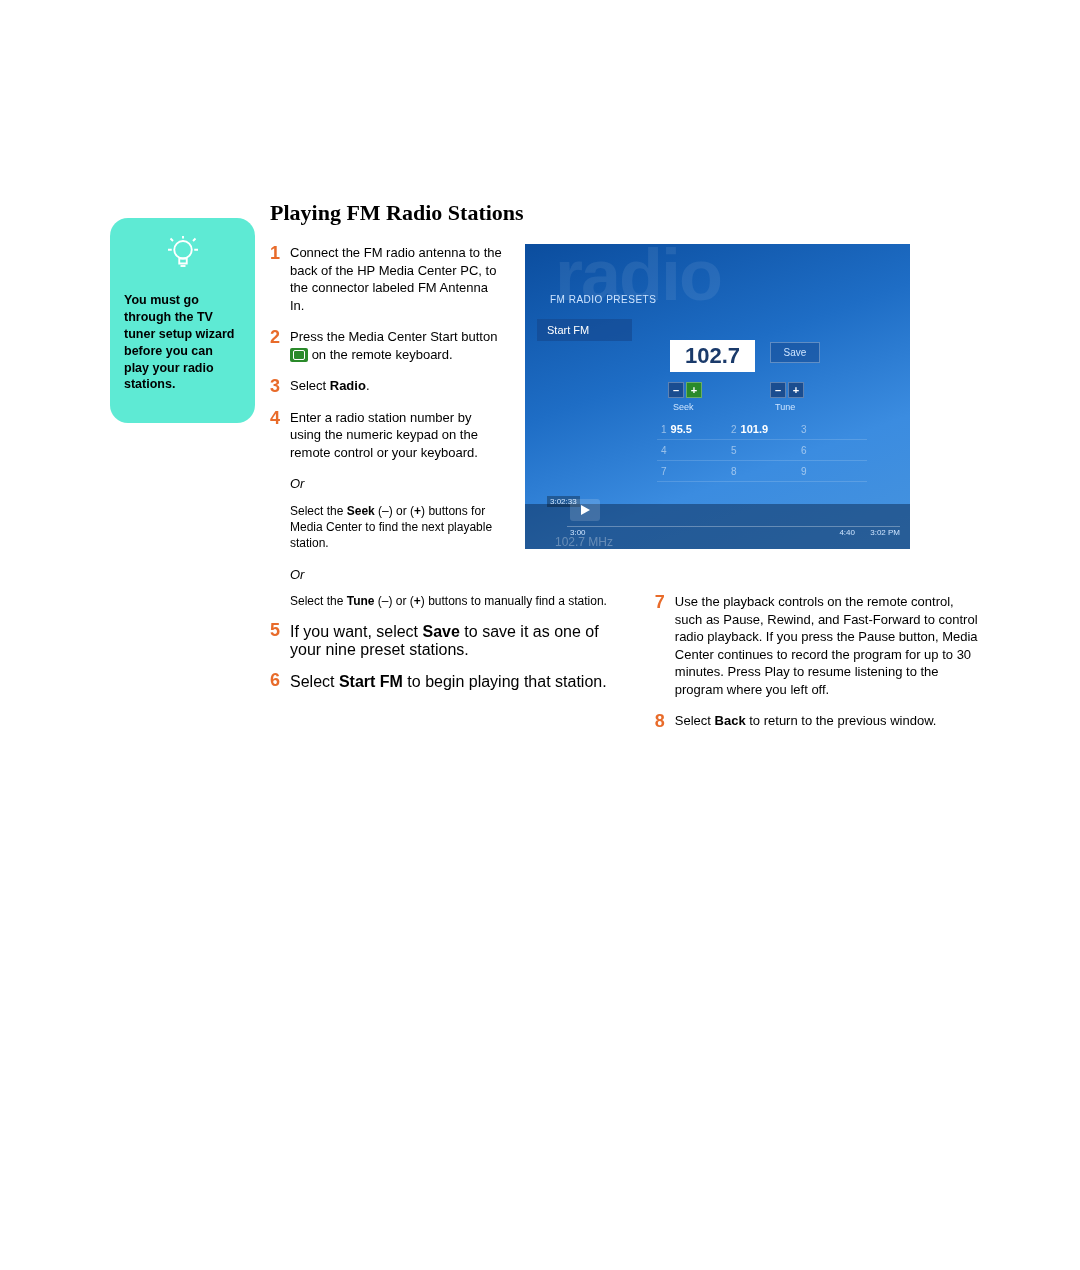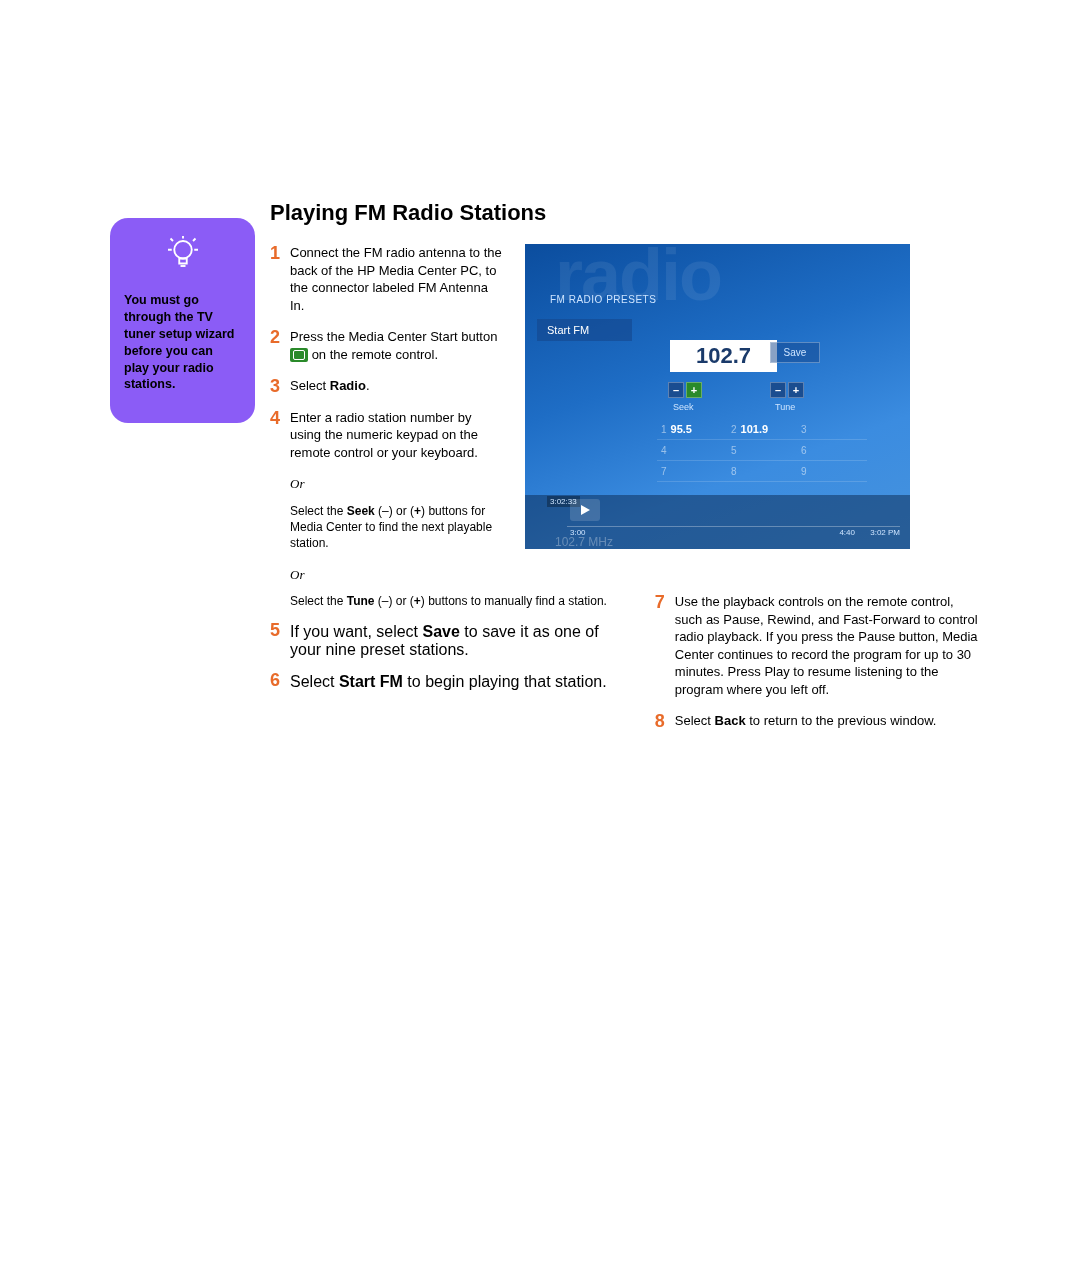--- a/index.html
+++ b/index.html
@@ -14,27 +14,28 @@
   .page {
     position: absolute;
     left: 0; top: 0; right: 0; bottom: 0;
     padding: 200px 100px 0 110px;
   }
   .heading {
     font-size: 22px;
     font-weight: bold;
     margin-left: 160px;
     margin-bottom: 18px;
+    font-family: Liberation Serif, serif;
   }
   .tip-box {
     position: absolute;
     left: 110px;
     top: 218px;
     width: 145px;
-    background: #8b5cf6;
+    background: #5eead4;
     border-radius: 18px;
     padding: 18px 14px 30px 14px;
     color: #000;
   }
   .tip-icon {
     text-align: center;
     margin-bottom: 12px;
   }
   .tip-icon svg { width: 30px; height: 40px; }
   .tip-text {
@@ -74,21 +75,20 @@
     left: 0;
     top: -3px;
     color: #e86b2a;
     font-weight: bold;
     font-size: 18px;
   }
   .or {
     font-style: italic;
     margin: 10px 0 10px 20px;
     font-size: 13px;
-    font-family: Liberation Serif, serif;
   }
   .sub-para {
     margin-left: 20px;
     margin-bottom: 14px;
     font-size: 12px;
     line-height: 1.35;
   }
   .two-col-bottom {
     display: flex;
     gap: 35px;
@@ -151,21 +151,21 @@
     width: 95px;
     padding: 5px 10px;
     background: rgba(20,70,140,0.6);
     font-size: 11px;
     color: #fff;
   }
   .freq-display {
     position: absolute;
     top: 96px;
     left: 145px;
-    width: 107px;
+    width: 85px;
     height: 32px;
     background: #fff;
     color: #1a3a6a;
     font-size: 22px;
     font-weight: bold;
     text-align: center;
     line-height: 32px;
   }
   .save-btn {
     position: absolute;
@@ -243,21 +243,21 @@
   .preset-cell .pval {
     color: #fff;
     font-size: 11px;
     font-weight: bold;
   }
   .transport-bar {
     position: absolute;
     bottom: 0;
     left: 0;
     right: 0;
-    height: 54px;
+    height: 45px;
     background: rgba(10,40,80,0.5);
   }
   .transport-play {
     position: absolute;
     bottom: 28px;
     left: 45px;
     width: 30px;
     height: 22px;
     background: rgba(255,255,255,0.15);
     border-radius: 3px;
@@ -310,21 +310,21 @@
   <div class="content-wrap">
     <div class="col-left">
       <div class="step">
         <span class="step-num">1</span>
         <span>Connect the FM radio antenna to the back of the HP Media Center PC, to the connector labeled FM Antenna In.</span>
       </div>
       <div class="step">
         <span class="step-num">2</span>
         <span>Press the Media Center Start button </span>
         <span class="mc-icon"></span>
-        <span> on the remote control.</span>
+        <span> on the remote keyboard.</span>
       </div>
       <div class="step">
         <span class="step-num">3</span>
         <span>Select </span><b>Radio</b><span>.</span>
       </div>
       <div class="step">
         <span class="step-num">4</span>
         <span>Enter a radio station number by using the numeric keypad on the remote control or your keyboard.</span>
       </div>
       <div class="or">Or</div>

